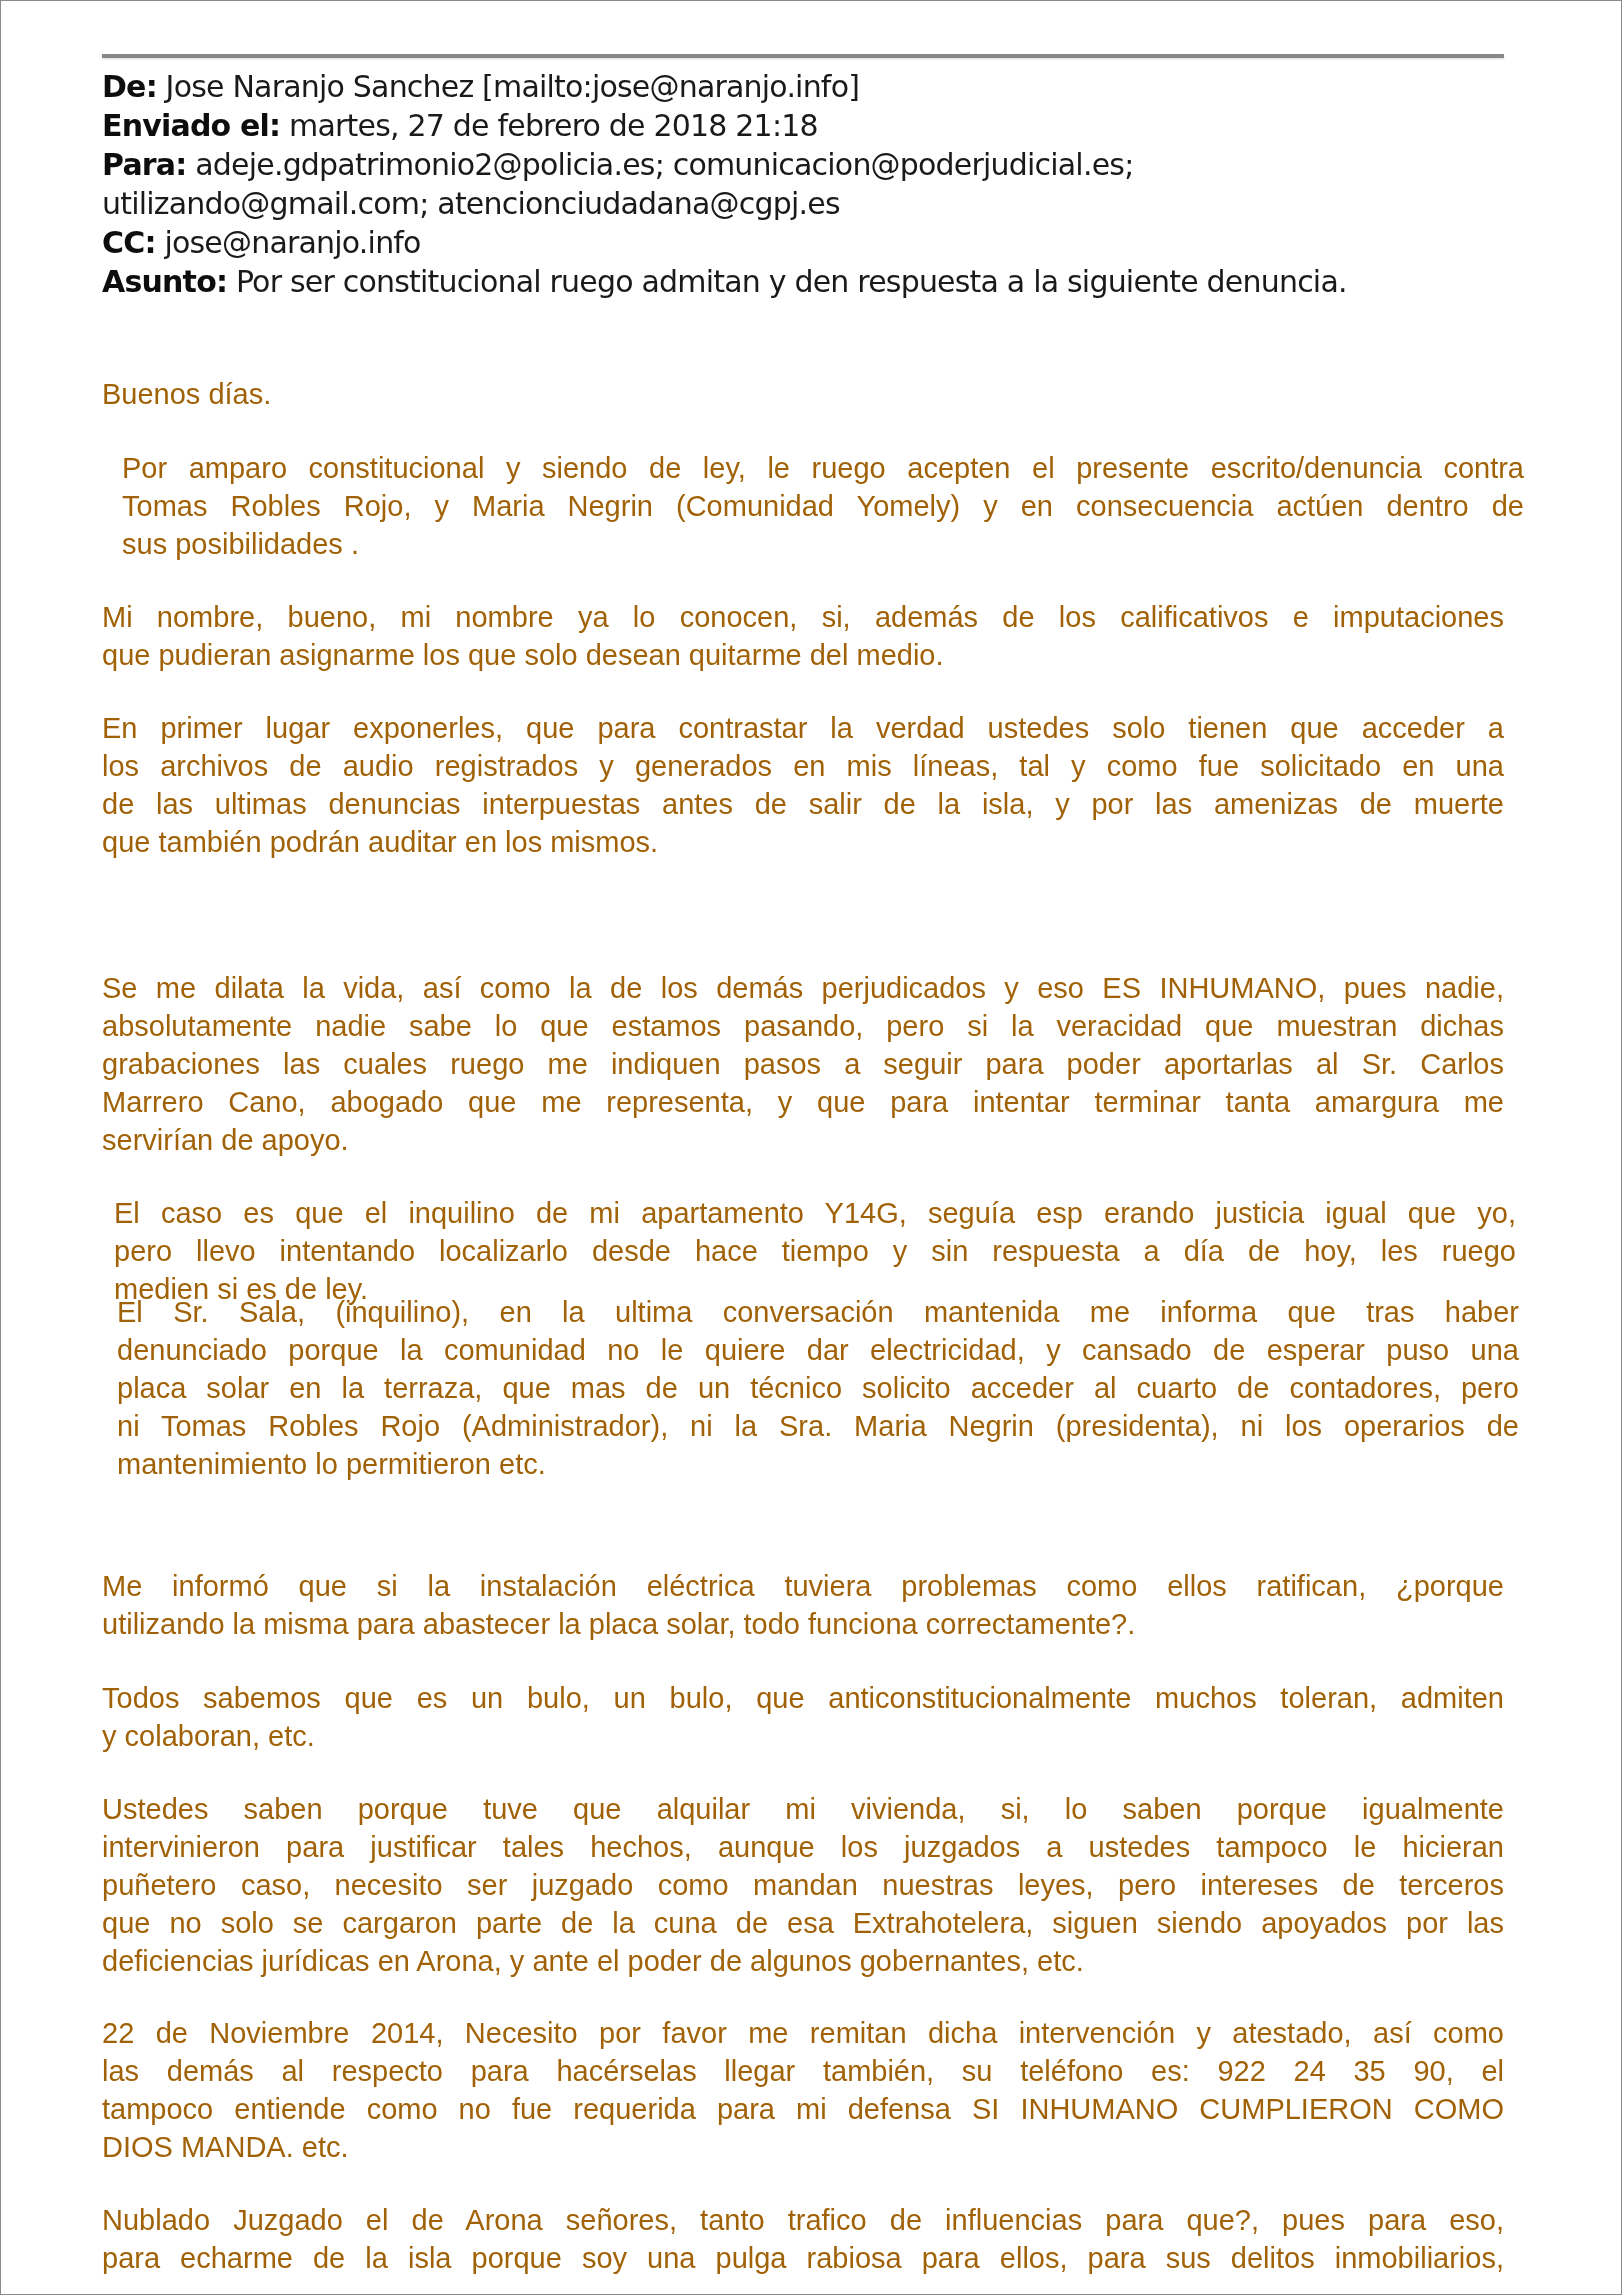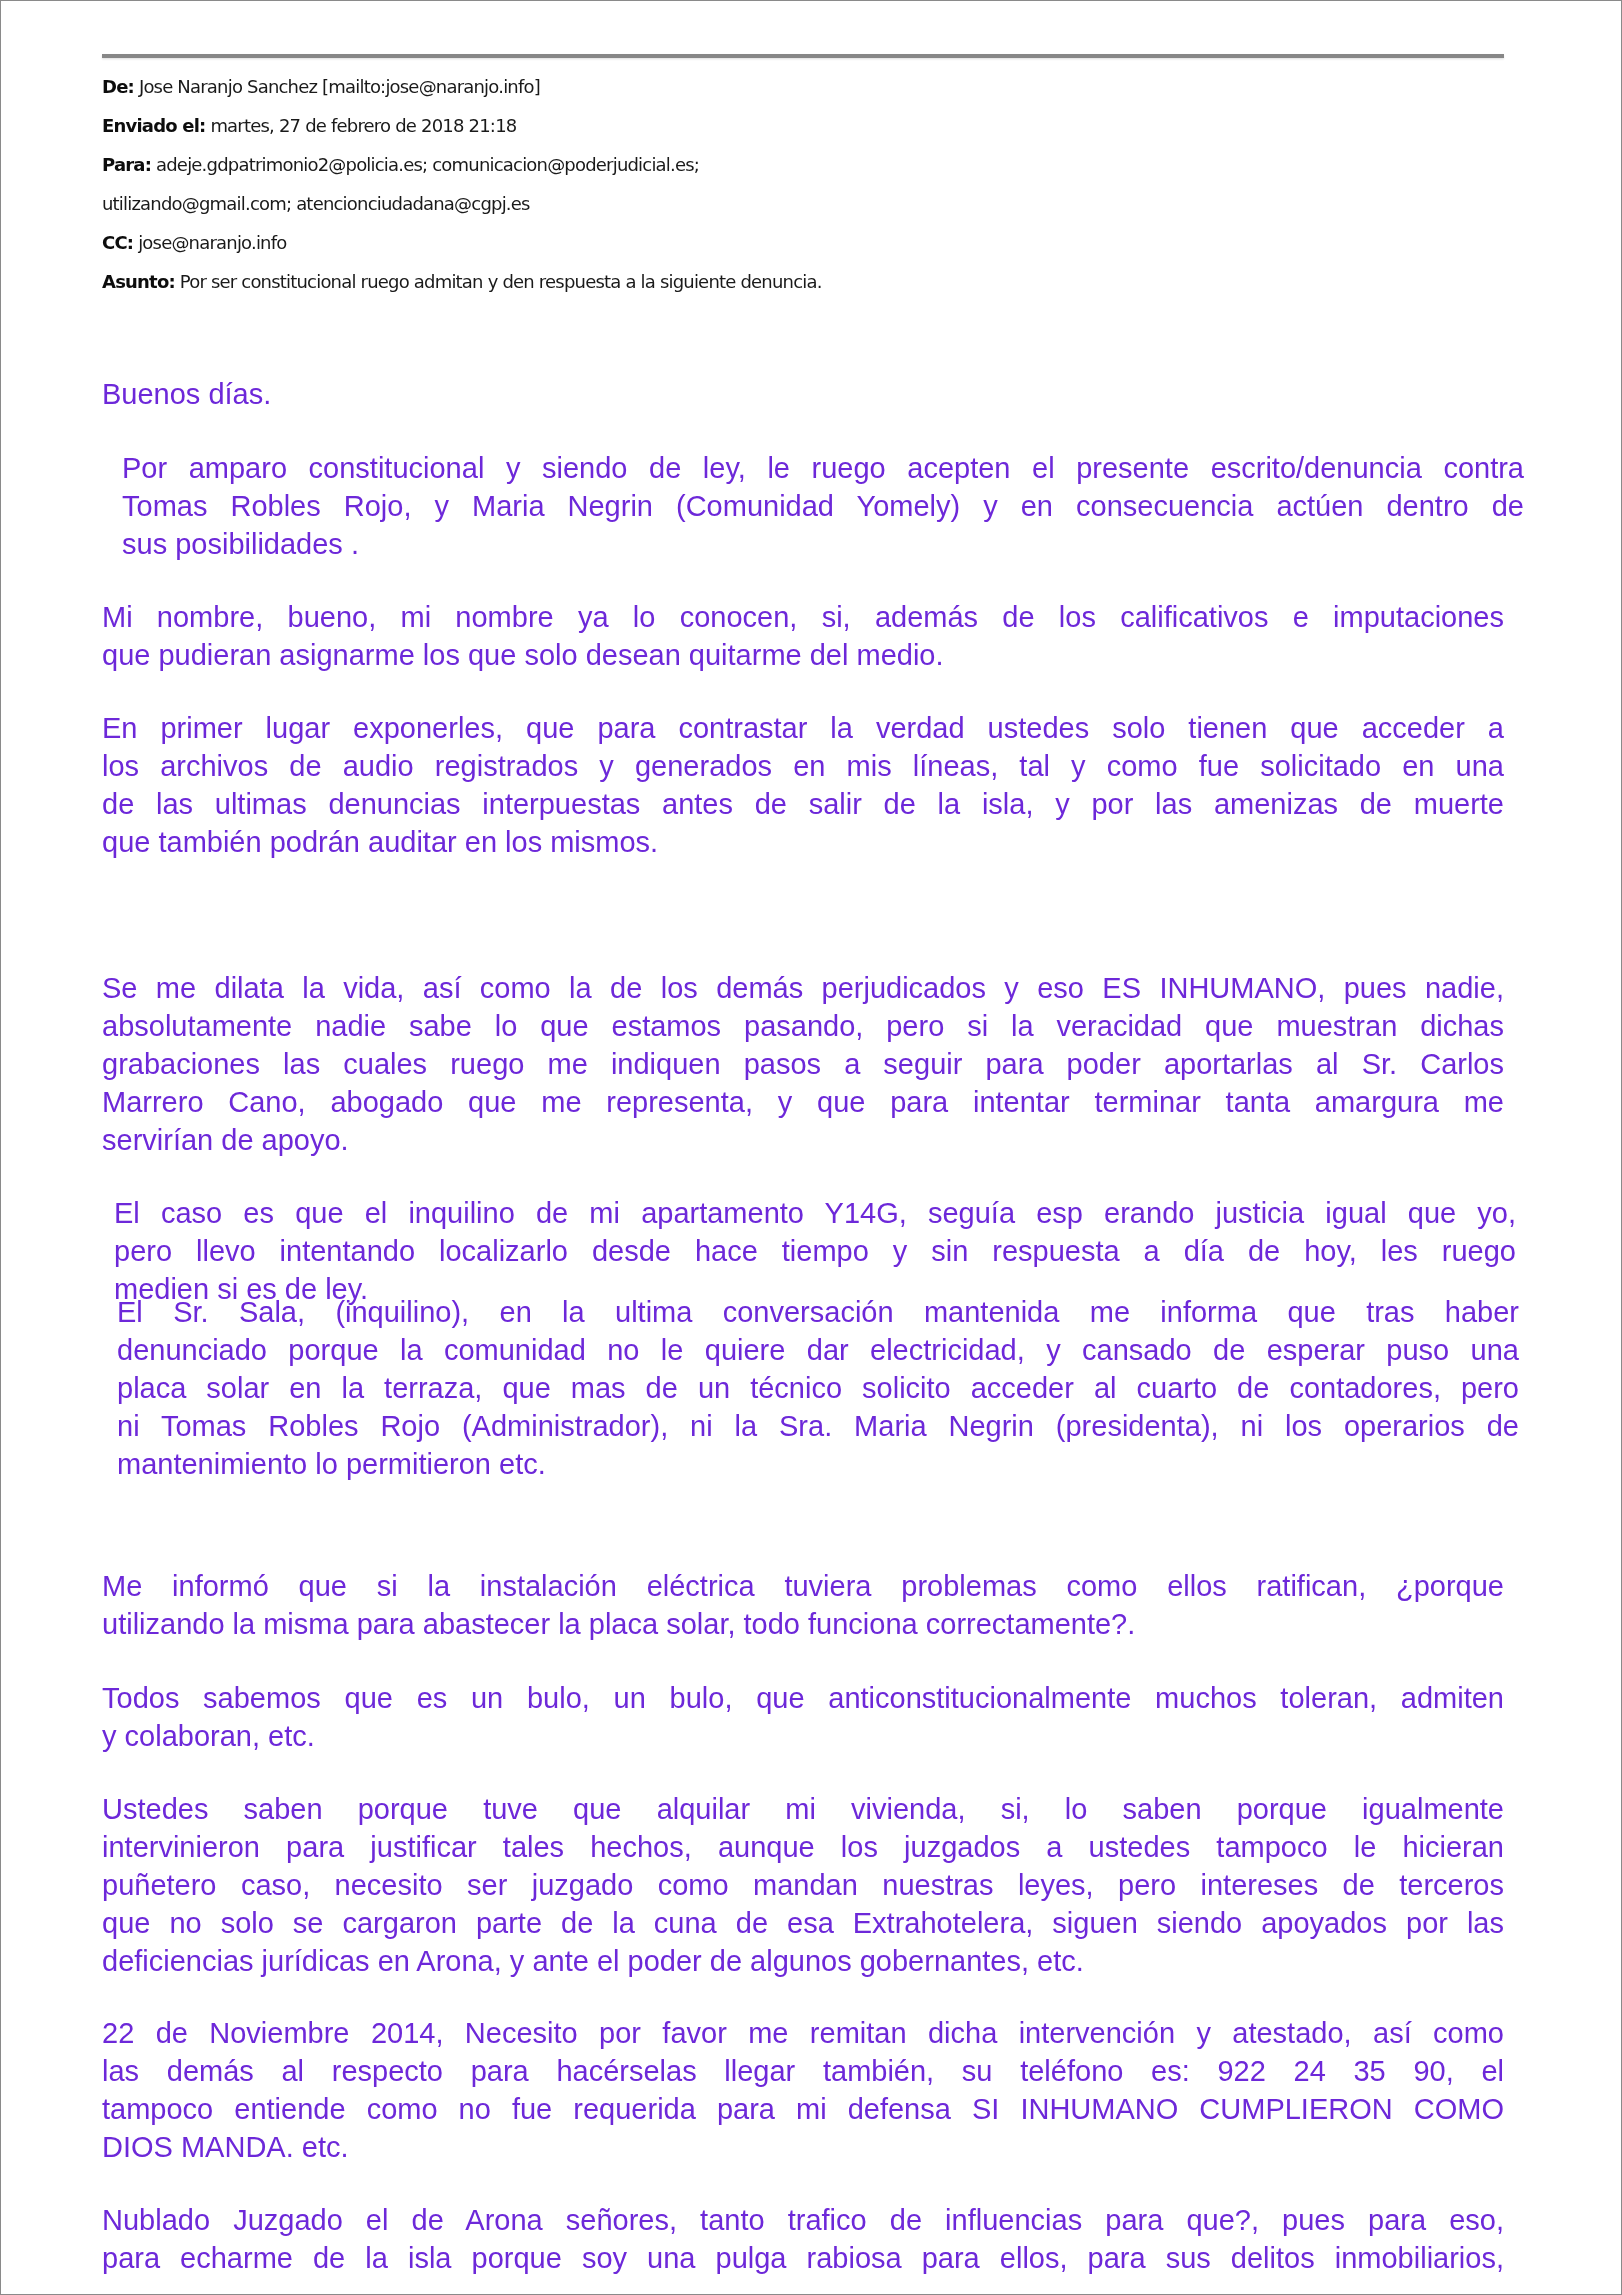--- a/index.html
+++ b/index.html
@@ -7,29 +7,29 @@
   .frame {
     position: absolute; left: 0; top: 0; width: 1620px; height: 2293px;
     border: 1.3px solid #8a8a8a; background: #fff;
   }
   .rule {
     position: absolute; left: 102px; top: 54px; width: 1402px; height: 3.9px;
     background: #878787; box-shadow: 0 1.3px 2px rgba(0,0,0,0.12);
   }
   .header {
     position: absolute; left: 102px; top: 67px; width: 1441px;
-    font-family: "DejaVu Sans", sans-serif; font-size: 18px; line-height: 39px;
+    font-family: "DejaVu Sans", sans-serif; font-size: 30px; line-height: 39px;
     color: #1a1a1a; letter-spacing: -0.8px;
   }
   .header .row { white-space: nowrap; }
   .header .lbl { font-weight: bold; color: #0d0d0d; }
   .para {
     position: absolute; left: 102px; width: 1402px;
     font-family: "Liberation Sans", sans-serif; font-size: 29px; line-height: 38px;
-    color: #6d28d9;
+    color: #a16207;
   }
   .para .ln { display: block; text-align: justify; text-align-last: justify; white-space: nowrap; height: 38px; overflow: visible; }
   .para .ln.last { text-align-last: left; }
   .greeting { top: 375px; }
 </style>
 </head>
 <body>
 
 <div class="frame"></div>
 <div class="rule"></div>

